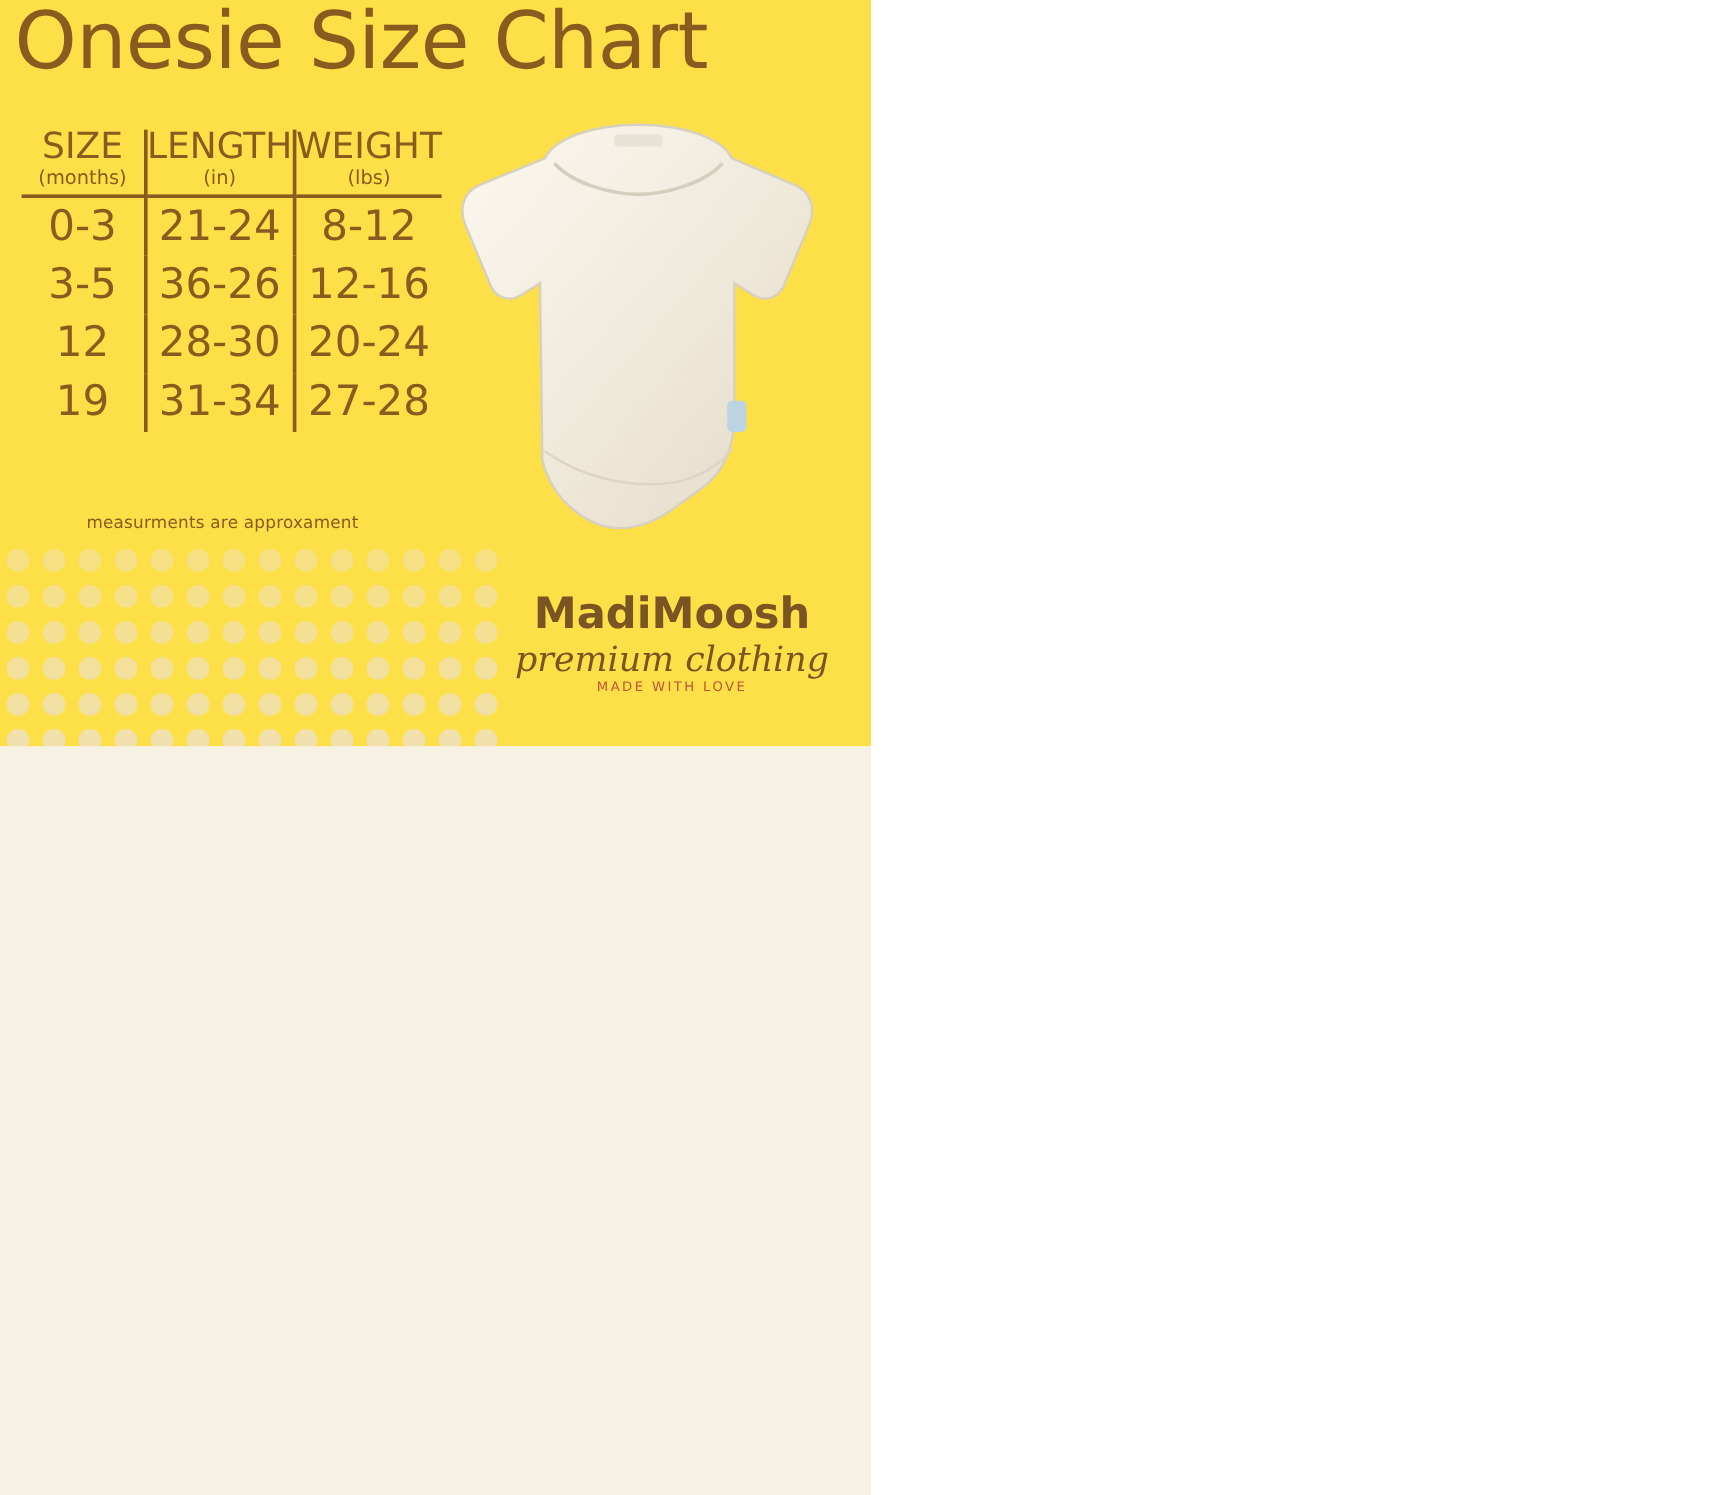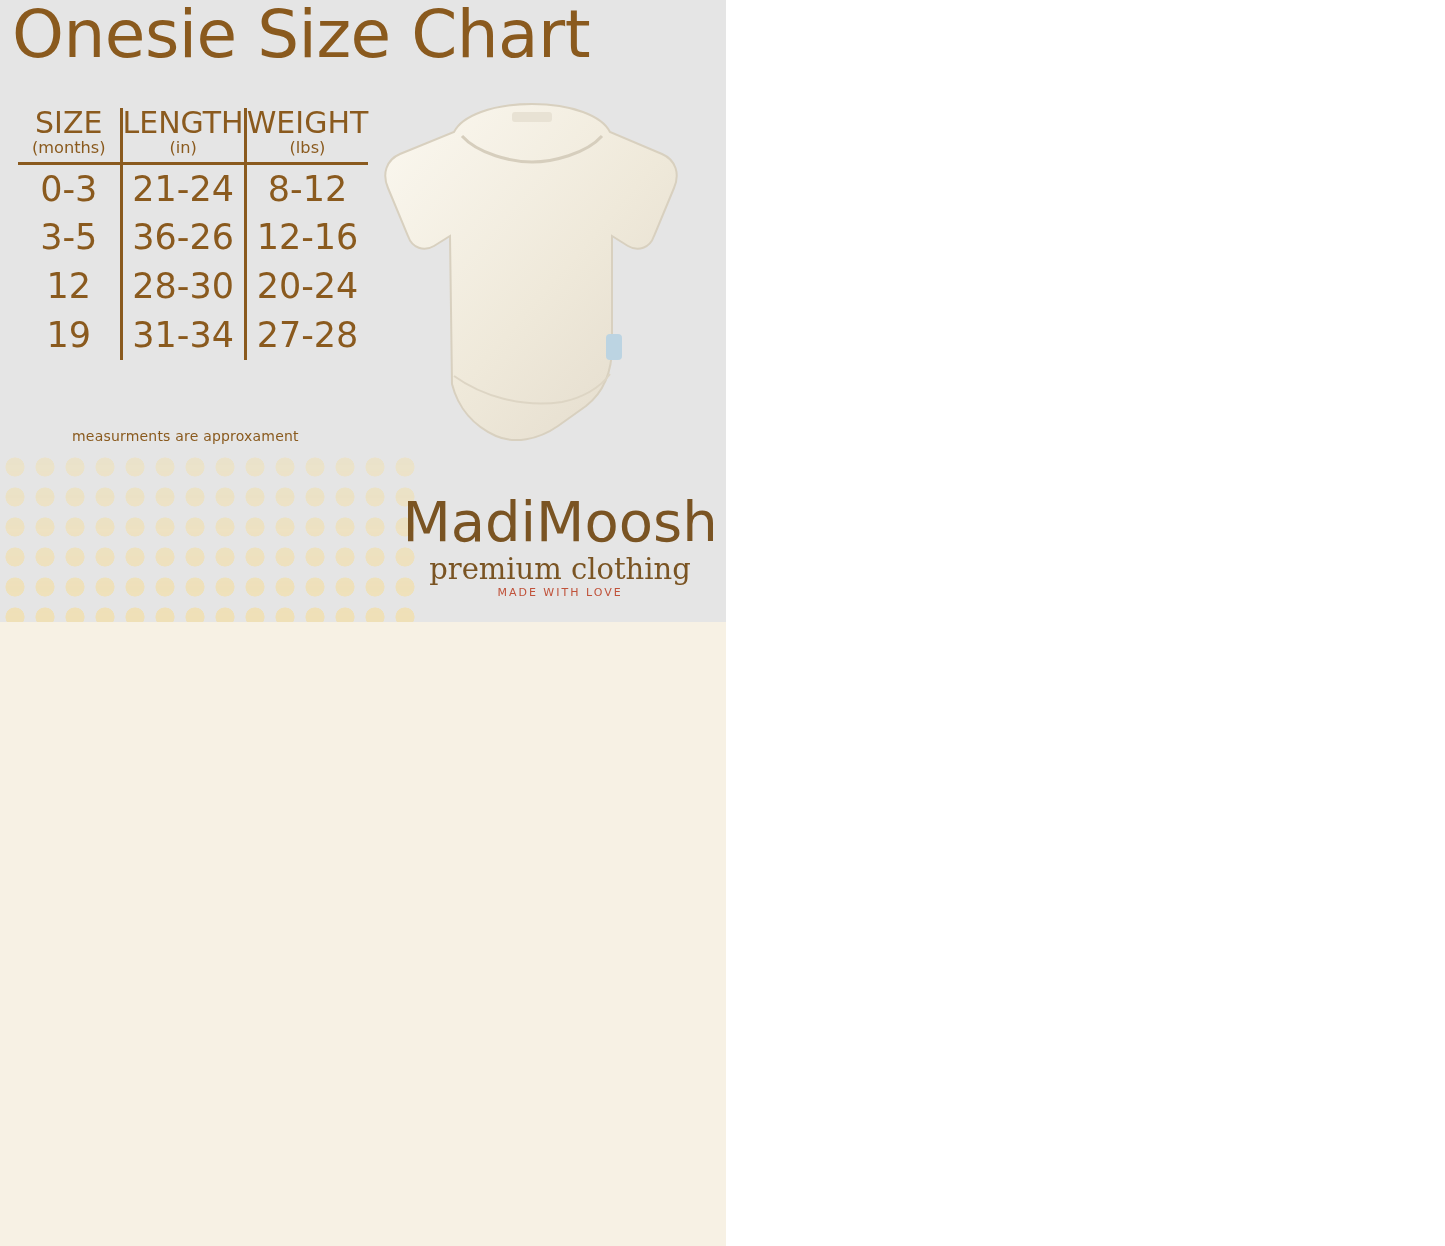--- a/index.html
+++ b/index.html
@@ -14,21 +14,21 @@
     position: relative;
     width: 1445px; height: 1246px;
     display: grid;
     grid-template-columns: 726px 719px;
     grid-template-rows: 622px 624px;
   }
 
   .panel { position: relative; overflow: hidden; }
 
   
-  .p-onesie { background: #e5e5e5; }
+  .p-onesie { background: #fde047; }
   .p-kids   { background: #ffffff; }
   .p-adult  { background: #f7f1e4; }
   .p-raglan { background: #ffffff; }
 
   
   .title {
     position: absolute;
     white-space: nowrap;
     font-weight: 400;
     letter-spacing: -0.5px;
@@ -79,31 +79,32 @@
 
   
   .logo { position: absolute; text-align: center; }
   .logo .brand {
     font-family: "DejaVu Sans", sans-serif;
     white-space: nowrap;
     line-height: 1.0;
   }
   .logo .tag {
     font-family: "DejaVu Serif", serif;
+    font-style: italic;
     line-height: 1.1;
   }
   .logo .mwl {
     font-family: "DejaVu Sans", sans-serif;
     letter-spacing: 2px;
   }
   .logo-brown .brand, .logo-brown .tag { color: #7a5423; }
   .logo-brown .mwl { color: #c0523a; }
 
   #logo-onesie { left: 400px; top: 494px; width: 320px; }
-  #logo-onesie .brand { font-size: 56px; }
+  #logo-onesie .brand { font-size: 36px; font-weight: bold; }
   #logo-onesie .tag { font-size: 29px; margin-top: 4px; }
   #logo-onesie .mwl { font-size: 11px; margin-top: 0; }
 
   
   .dots { position: absolute; pointer-events: none; }
   #dots-onesie {
     left: 0px; top: 452px; width: 420px; height: 172px;
     background-image: radial-gradient(circle at 50% 50%, #f0e0b4 44%, rgba(0,0,0,0) 46%);
     background-size: 30px 30px;
     opacity: 0.95;

